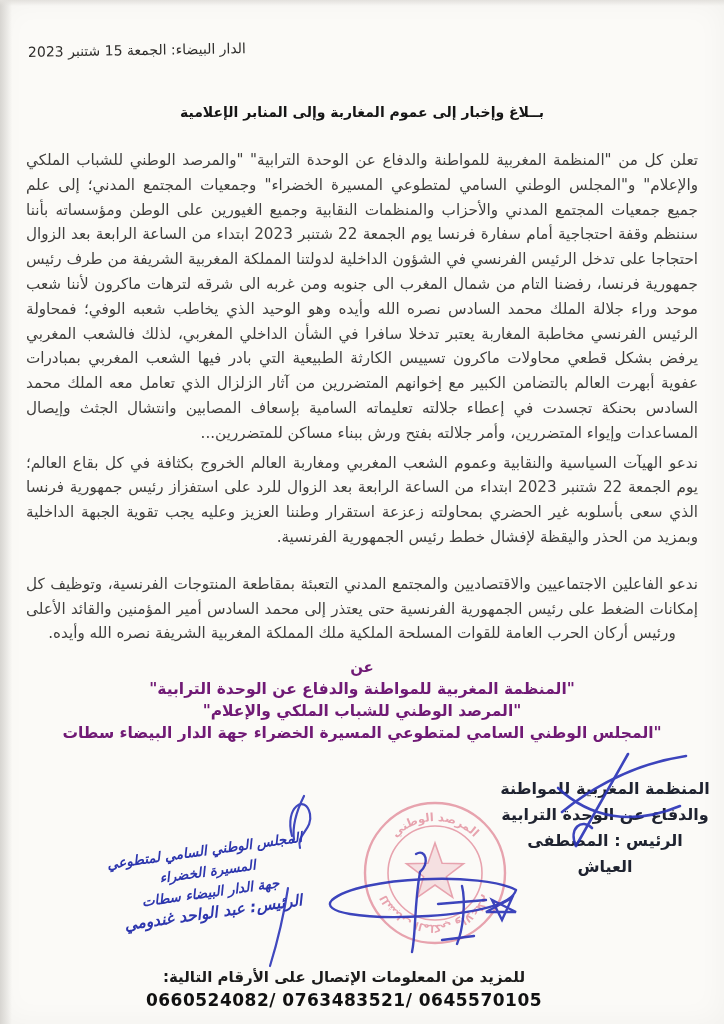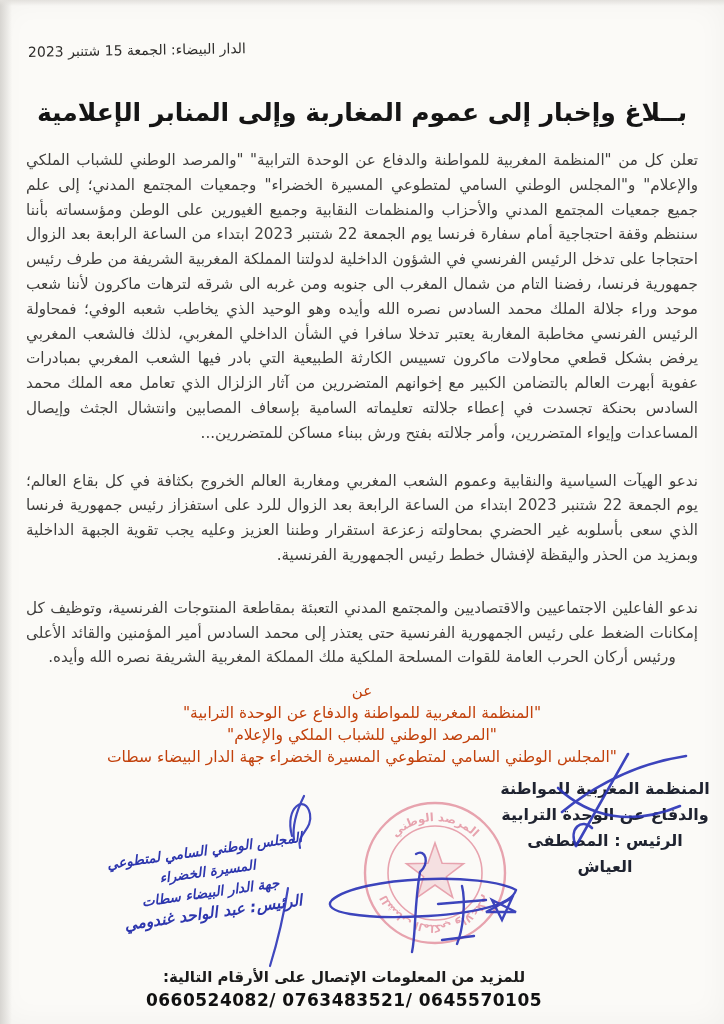--- a/index.html
+++ b/index.html
@@ -28,34 +28,34 @@
     transform:rotate(-1deg);
     white-space:nowrap;
   }
   .content{
     position:absolute;top:0;left:0;right:0;
     padding:96px 26px 0;
   }
   .title-block{
     direction:rtl;text-align:center;
     font-weight:bold;color:#151515;
-    font-size:25px;line-height:33px;
+    font-size:14px;line-height:33px;
     letter-spacing:0.2px;
   }
   .para{
     direction:rtl;text-align:justify;
     font-size:15.2px;line-height:24.8px;color:#403f3d;
     margin:0;
   }
   .para-1{margin-top:19px;}
-  .para-2{margin-top:23px;}
-  .para-3{margin-top:28px;text-align-last:center;}
+  .para-2{margin-top:5px;}
+  .para-3{margin-top:22px;text-align-last:center;}
   .closing{
     direction:rtl;text-align:center;
-    font-weight:normal;color:#c2410c;
+    font-weight:bold;color:#701a75;
     margin-top:10px;
   }
   .on-behalf{font-size:15px;line-height:22px;}
   .org-line{font-size:15.5px;line-height:22px;}
   .sig-right-block{
     position:absolute;top:776px;left:500px;width:210px;
     direction:rtl;text-align:center;
     font-weight:bold;color:#1f2330;
     font-size:16px;line-height:26px;
   }

